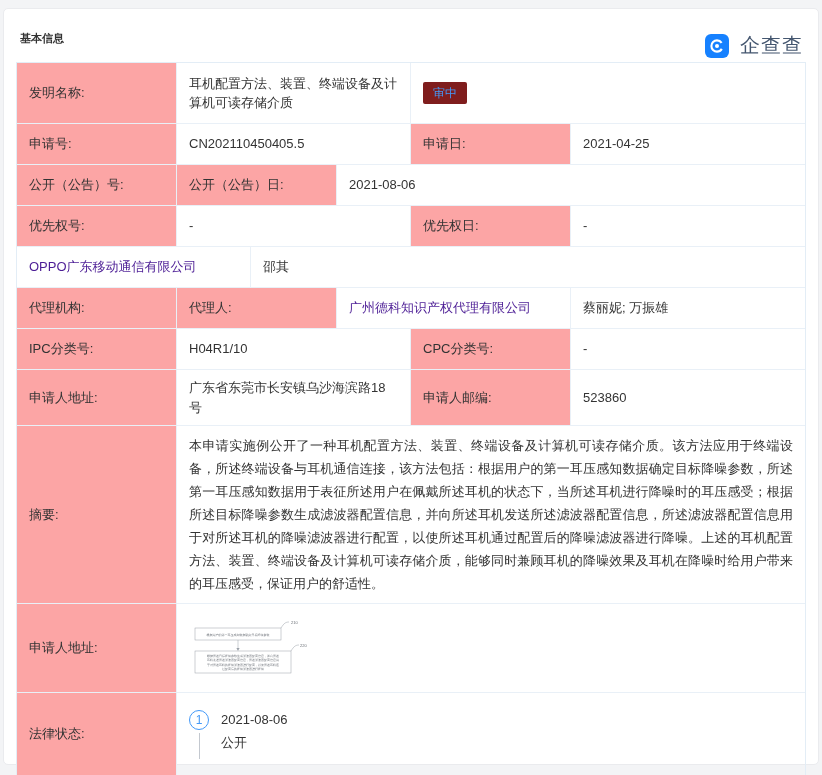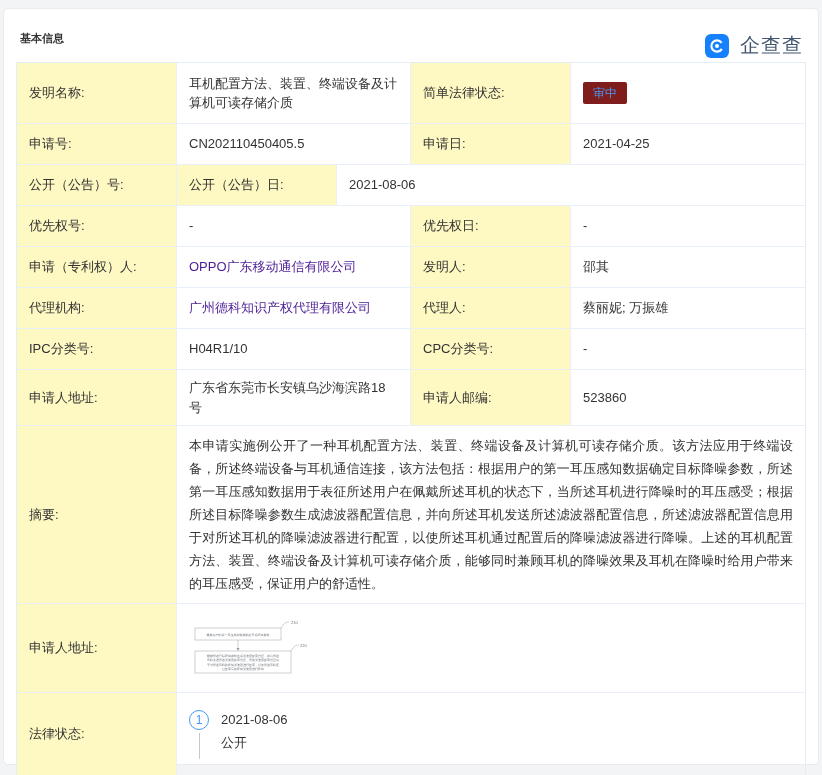--- a/index.html
+++ b/index.html
@@ -54,21 +54,21 @@
     padding: 8px 12px;
     font-size: 13px;
     color: #333;
     display: flex;
     align-items: center;
     line-height: 1.5;
   }
   .cell.lab {
     width: 160px;
     flex-shrink: 0;
-    background: #fef9c3;
+    background: #fca5a5;
     border-right: 1px solid #e9f0f7;
     text-align: center;
   }
   .cell.v1 {
     width: 234px;
     flex-shrink: 0;
     border-right: 1px solid #e9f0f7;
   }
   .cell.v2 { flex: 1; }
   .cell.vfull { flex: 1; }
@@ -125,21 +125,20 @@
       </svg>
     </span>
     <span class="logo-text">企查查</span>
   </div>
 
   <div class="info-table">
 
     <div class="row">
       <div class="cell lab h60">发明名称:</div>
       <div class="cell v1 h60">耳机配置方法、装置、终端设备及计算机可读存储介质</div>
-      <div class="cell lab h60">简单法律状态:</div>
       <div class="cell v2 h60">
         <span class="badge">审中</span>
       </div>
     </div>
 
     <div class="row">
       <div class="cell lab h40">申请号:</div>
       <div class="cell v1 h40">CN202110450405.5</div>
       <div class="cell lab h40">申请日:</div>
       <div class="cell v2 h40">2021-04-25</div>
@@ -152,34 +151,32 @@
     </div>
 
     <div class="row">
       <div class="cell lab h40">优先权号:</div>
       <div class="cell v1 h40">-</div>
       <div class="cell lab h40">优先权日:</div>
       <div class="cell v2 h40">-</div>
     </div>
 
     <div class="row">
-      <div class="cell lab h40">申请（专利权）人:</div>
       <div class="cell v1 h40">
         <span class="link">OPPO广东移动通信有限公司</span>
       </div>
-      <div class="cell lab h40">发明人:</div>
       <div class="cell v2 h40">邵其</div>
     </div>
 
     <div class="row">
       <div class="cell lab h40">代理机构:</div>
+      <div class="cell lab h40">代理人:</div>
       <div class="cell v1 h40">
         <span class="link">广州德科知识产权代理有限公司</span>
       </div>
-      <div class="cell lab h40">代理人:</div>
       <div class="cell v2 h40">蔡丽妮; 万振雄</div>
     </div>
 
     <div class="row">
       <div class="cell lab h40">IPC分类号:</div>
       <div class="cell v1 h40">H04R1/10</div>
       <div class="cell lab h40">CPC分类号:</div>
       <div class="cell v2 h40">-</div>
     </div>
 

